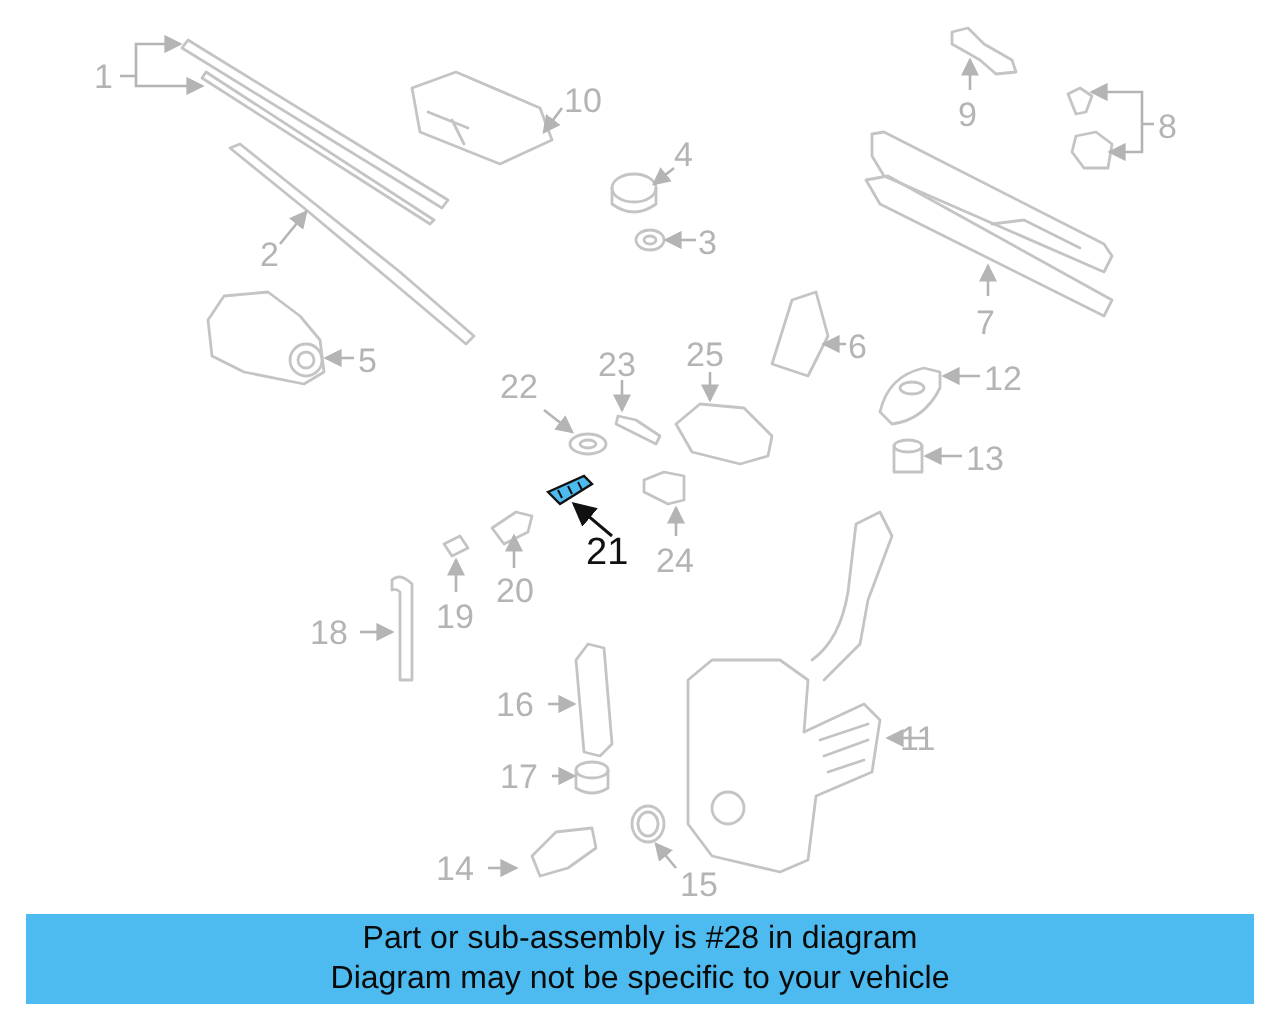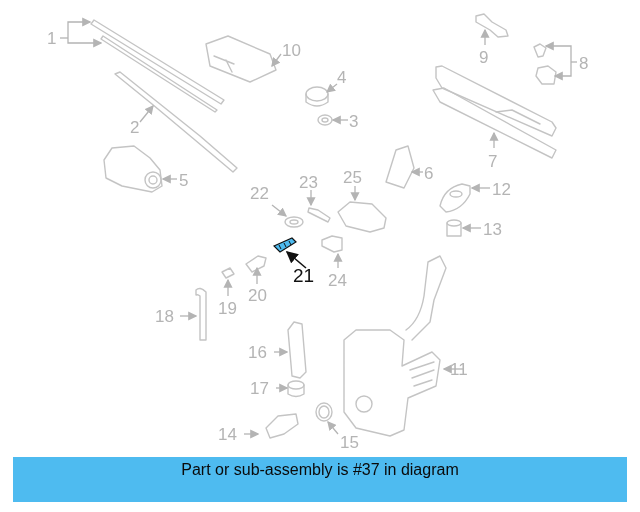--- a/index.html
+++ b/index.html
@@ -188,14 +188,15 @@
     <path class="part" d="M344,340 L356,330 L390,330 L404,340 L402,366 L432,352 L440,360 L436,386 L408,398 L404,430 L390,436 L356,428 L344,412 Z"></path>
     <path class="part" d="M406,330 Q420,320 424,296 L428,262 L440,256 L446,268 L434,300 L430,322 L412,340"></path>
     <path class="part" d="M410,370 L434,362 M412,378 L434,370 M414,386 L432,380"></path>
     <circle class="part" cx="364" cy="404" r="8"></circle>
     <path class="arrow" d="M464,369 L444,369" marker-end="url(#ah)"></path>
     <text class="lbl" x="450" y="375">11</text>
   </g>
 </svg>
 
 <div class="banner">
-  <div>Part or sub-assembly is #37 in diagram</div>
+  <div>Part or sub-assembly is #28 in diagram</div>
+  <div>Diagram may not be specific to your vehicle</div>
 </div>
 
 </body></html>

